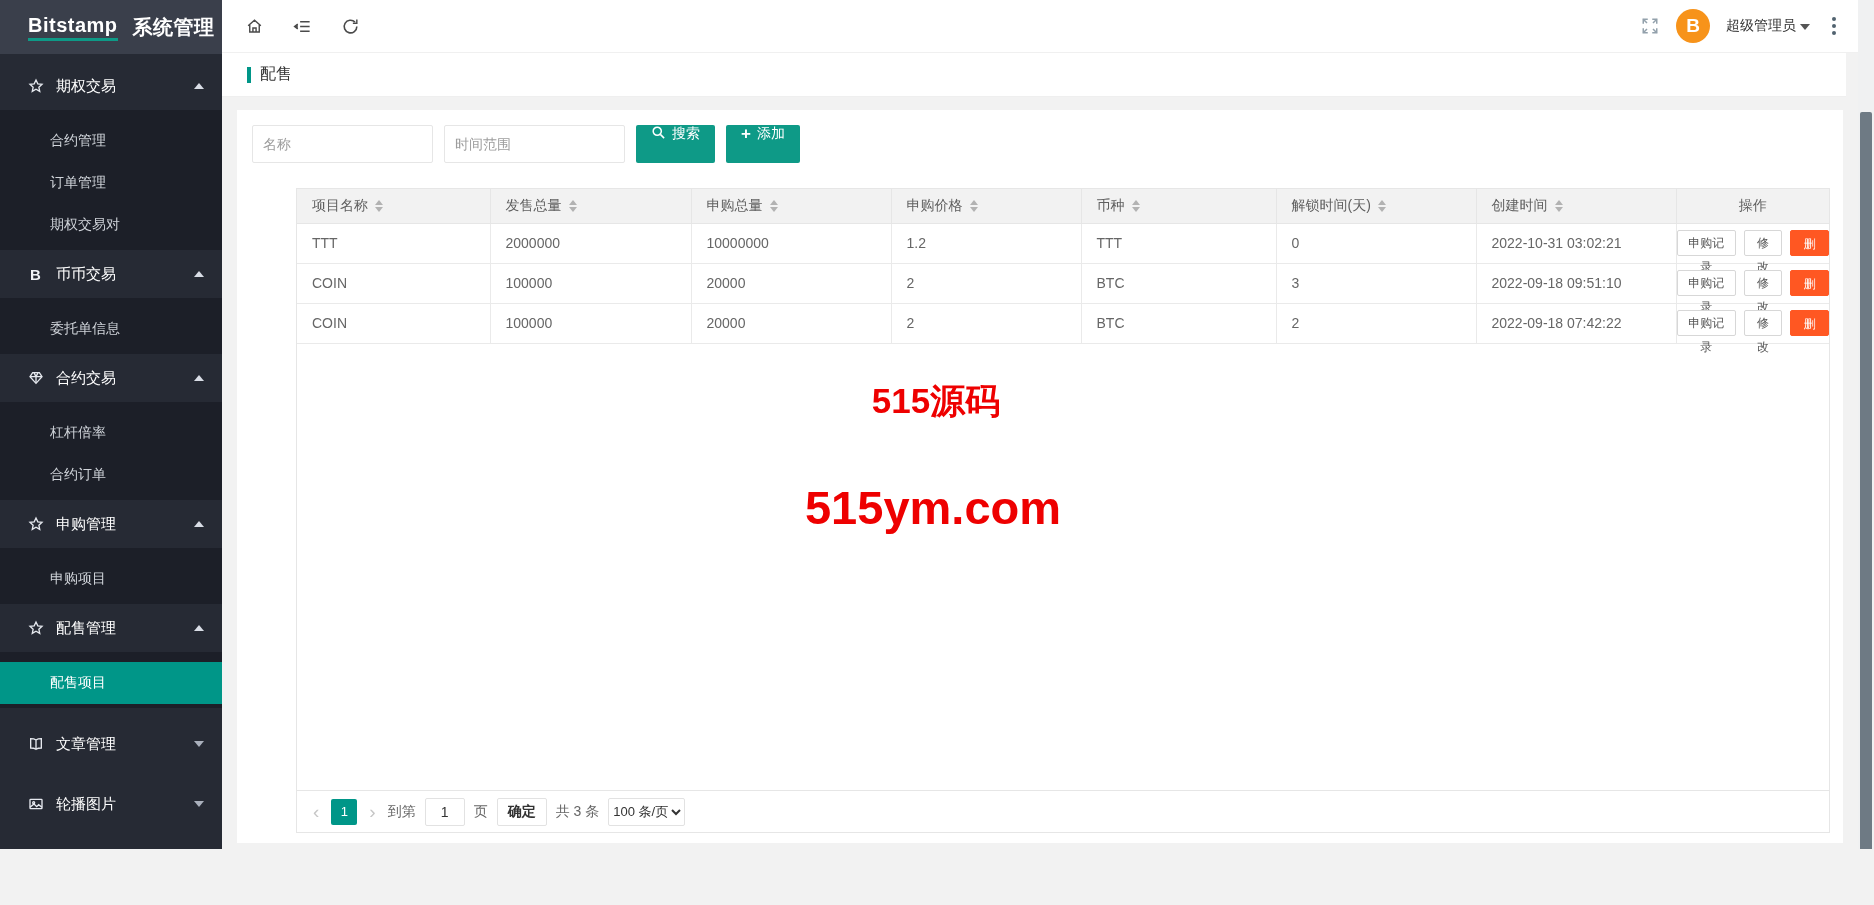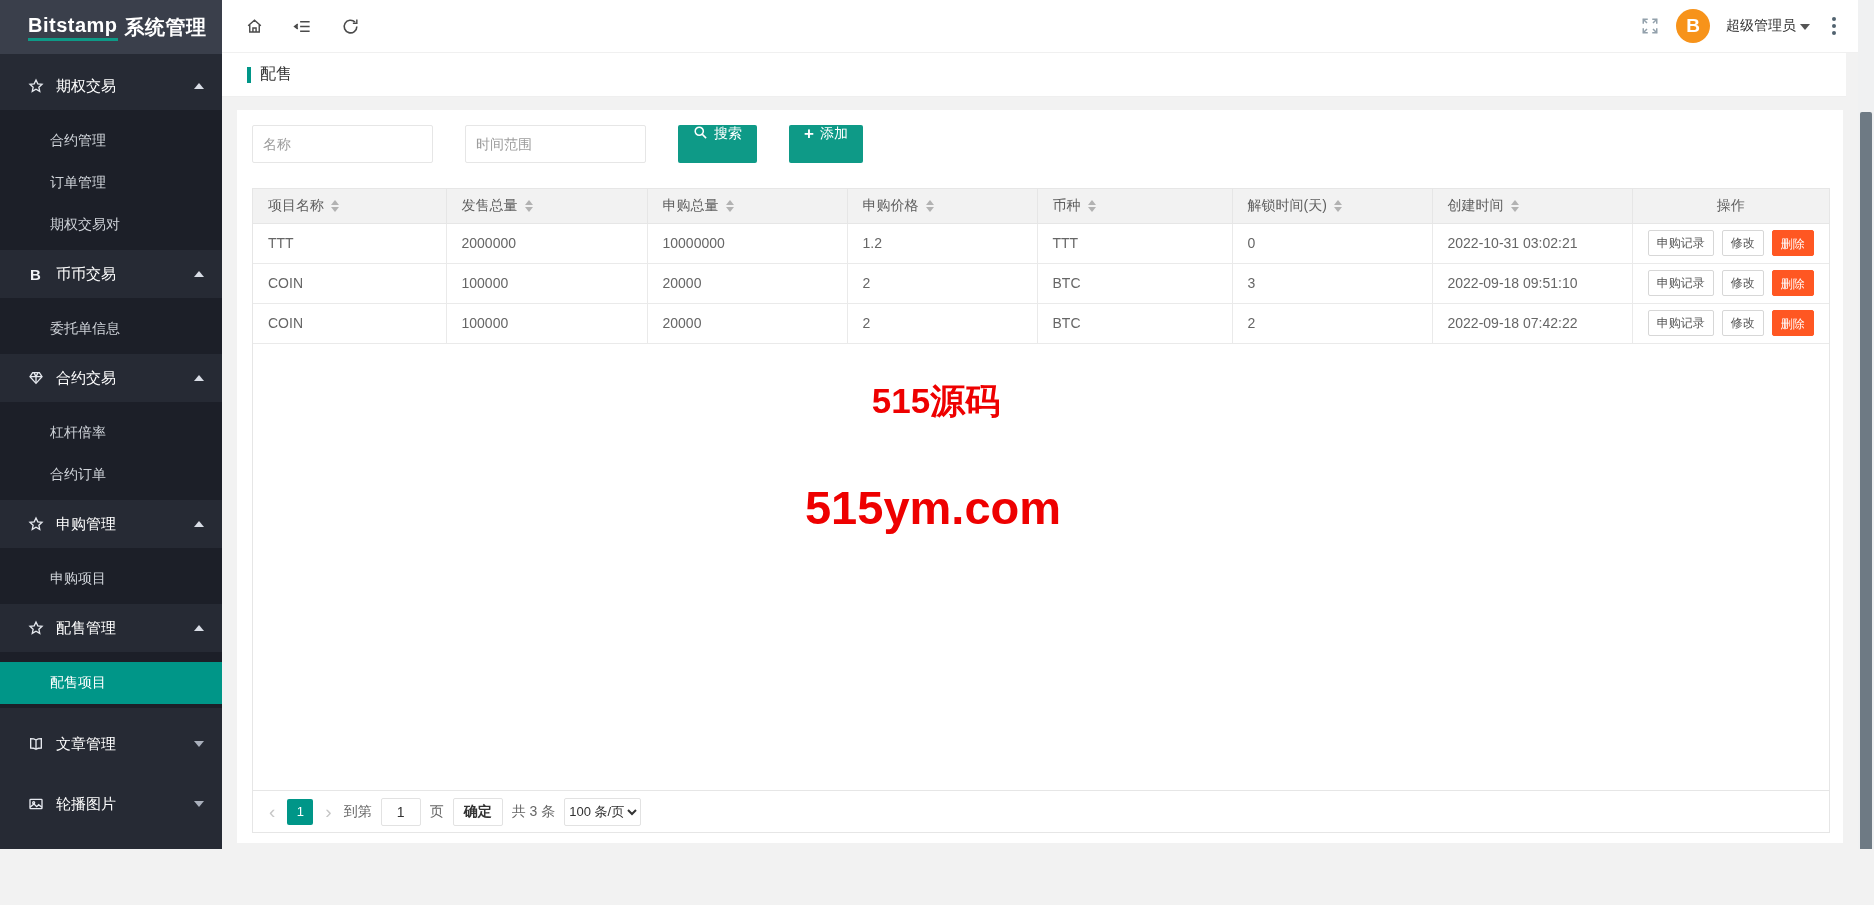--- a/index.html
+++ b/index.html
@@ -5,21 +5,21 @@
   * { margin:0; padding:0; box-sizing:border-box; }
   html,body { width:1874px; height:905px; }
   body { font-family:"Liberation Sans","DejaVu Sans",sans-serif; background:#f2f2f2; overflow:hidden; }
   #root { position:relative; width:1874px; height:849px; background:#f2f2f2; overflow:hidden; }
 
   
   .sidebar { position:absolute; left:0; top:0; width:222px; height:905px; background:#262a34; z-index:3; }
   .logo { height:54px; background:#3a3f4b; display:flex; align-items:center; padding-left:28px;
           color:#fff; font-size:20px; font-weight:bold; letter-spacing:.5px; white-space:nowrap; }
   .logo .brand { border-bottom:3px solid #0e9a87; padding-bottom:1px; }
-  .logo .suffix { margin-left:7px; }
+  .logo .suffix { margin-left:15px; }
   .menu { padding-top:8px; }
   .m-parent { height:48px; display:flex; align-items:center; padding:0 18px 0 27px;
               color:#fff; font-size:15px; cursor:pointer; position:relative; }
   .m-parent.gap { margin-top:12px; }
   .m-parent .micon { width:17px; height:17px; margin-right:12px; display:inline-flex;
                      align-items:center; justify-content:center; color:#e6e9ef; flex:none; }
   .m-parent .micon svg { width:16px; height:16px; }
   .b-letter { font-weight:bold; font-size:15px; color:#f0f2f6; }
   .m-caret { margin-left:auto; }
   .caret-up   { width:0; height:0; border-left:5px solid transparent; border-right:5px solid transparent; border-bottom:6px solid #d9dde6; }
@@ -44,29 +44,29 @@
   .kebab i { width:4px; height:4px; border-radius:50%; background:#51626f; }
 
   
   .crumbbar { position:absolute; left:222px; top:53px; right:28px; height:44px; background:#fff;
               display:flex; align-items:center; padding-left:25px; border-bottom:1px solid #efefef; z-index:2; }
   .crumb-accent { width:4px; height:16px; background:#009688; margin-right:9px; }
   .crumb-title { font-size:16px; color:#333; }
 
   
   .card { position:absolute; left:237px; top:110px; width:1606px; height:733px; background:#fff; padding:15px 13px 10px 15px; z-index:1; }
-  .filter-row { display:flex; align-items:center; gap:32px; }
+  .filter-row { display:flex; align-items:center; gap:11px; }
   .f-input { width:181px; height:38px; border:1px solid #e6e6e6; border-radius:2px; padding:0 10px;
              font-size:14px; color:#333; outline:none; font-family:inherit; }
   .f-input::placeholder { color:#9d9d9d; }
   .btn-teal { height:38px; border:none; border-radius:2px; background:#0e9a87; color:#fff; font-size:14px;
               display:inline-flex; align-items:flex-start; gap:6px; padding:0 15px; cursor:pointer; font-family:inherit; }
   .btn-teal .plus { font-size:17px; font-weight:bold; line-height:1; }
 
-  .table-wrap { margin-top:25px; height:645px; border:1px solid #e6e6e6; display:flex; flex-direction:column; position:relative; }
+  .table-wrap { margin-top:25px; height:645px; border:1px solid #e6e6e6; display:flex; flex-direction:column; position:relative;margin-left:44px; }
   table.grid { border-collapse:collapse; table-layout:fixed; width:100%; }
   .grid col.c1{width:193px}.grid col.c2{width:201px}.grid col.c3{width:200px}.grid col.c4{width:190px}
   .grid col.c5{width:195px}.grid col.c6{width:200px}.grid col.c7{width:200px}
   .grid th { background:#f2f2f2; height:34px; font-weight:normal; font-size:14px; color:#5f5f5f;
              text-align:left; padding:0 0 0 15px; border-right:1px solid #e6e6e6; border-bottom:1px solid #e6e6e6; }
   .grid th:last-child { border-right:none; text-align:center; padding-left:0; }
   .grid td { height:40px; font-size:14px; color:#666; padding-left:15px;
              border-right:1px solid #eaeaea; border-bottom:1px solid #eaeaea; background:#fff; }
   .grid td:last-child { border-right:none; padding-left:0; text-align:center; }
   .th-inner { display:inline-flex; align-items:center; }

